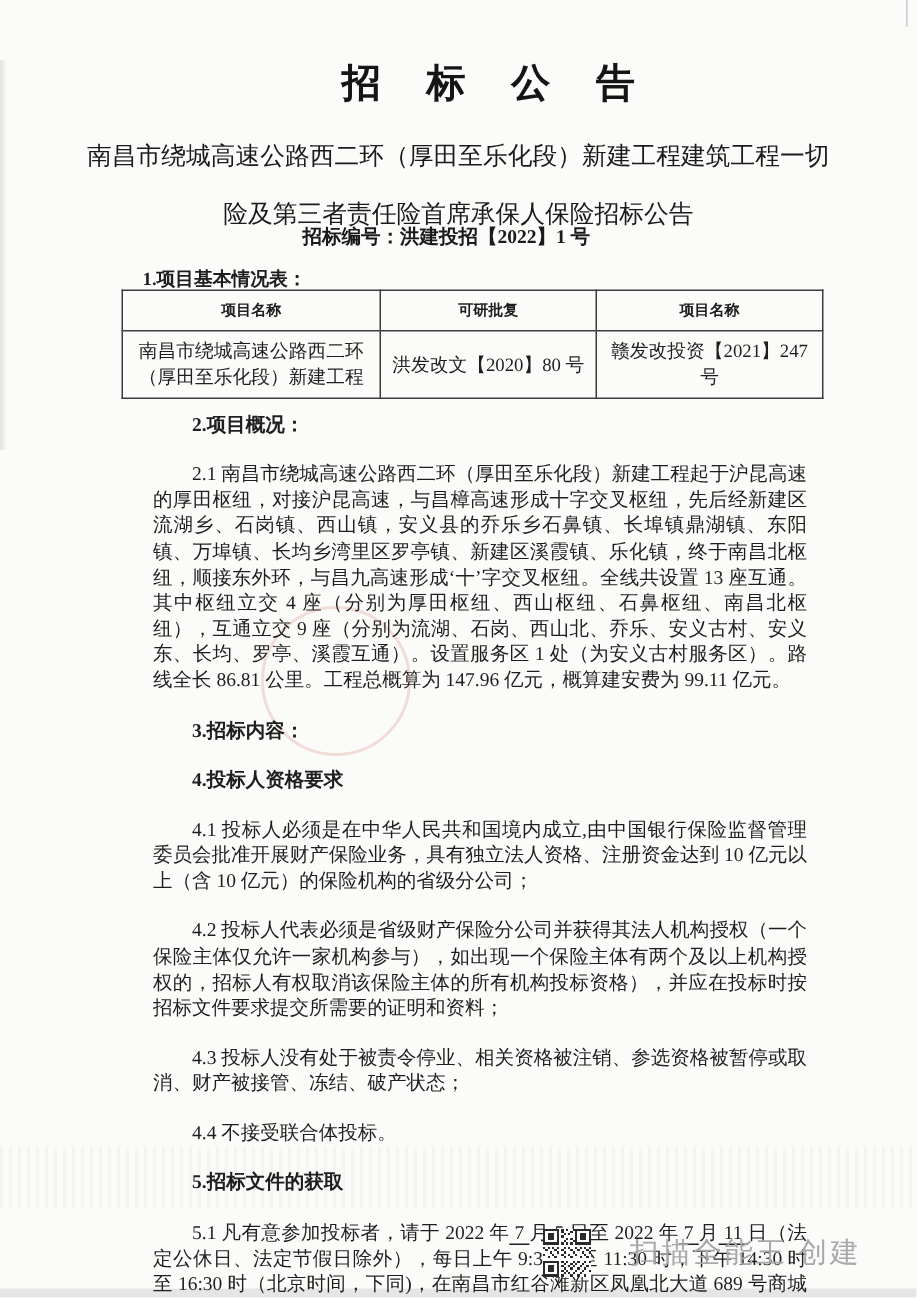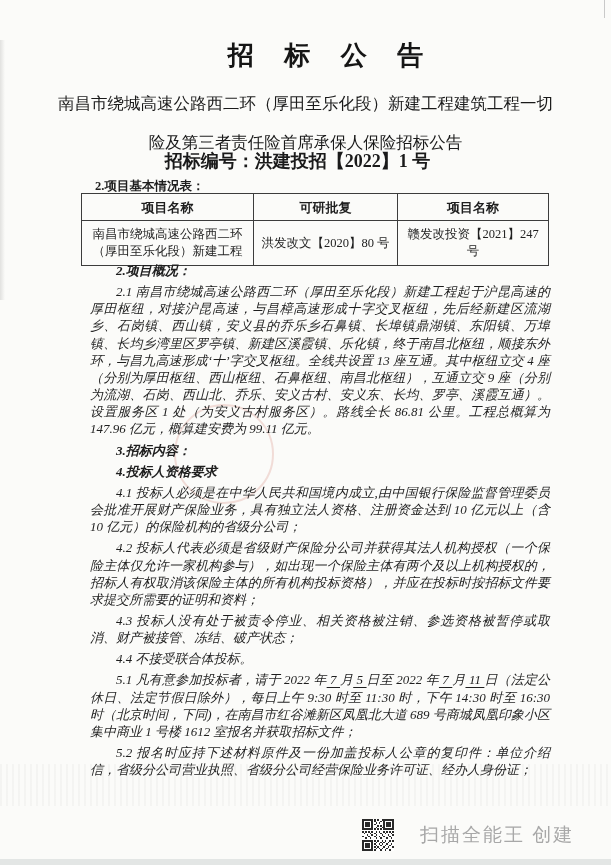--- a/index.html
+++ b/index.html
@@ -21,34 +21,34 @@
     opacity:.7;}
   .edge-bottom{position:absolute;left:0;bottom:0;width:611px;height:6px;background:#e3e6e5;}
   .stamp-ring{position:absolute;left:174px;top:404px;width:96px;height:96px;border-radius:50%;
     border:2.5px solid var(--stamp-color,#d98c82);opacity:.28;}
   
   .doc-title{position:absolute;left:0;top:38px;width:611px;text-align:center;
     font-size:26px;font-weight:bold;letter-spacing:12px;text-indent:12px;color:#151515;padding-left:20px;}
   .doc-subtitle{position:absolute;left:30px;top:84px;width:551px;text-align:center;
     font-size:16.5px;font-weight:normal;line-height:39px;color:#1a1a1a;}
   .bid-number{position:absolute;left:0;top:149px;width:595px;text-align:center;
-    font-size:18px;font-weight:bold;color:#1a1a1a;}
+    font-size:13px;font-weight:bold;color:#1a1a1a;}
   
   .table-caption{position:absolute;left:95px;top:178px;font-size:12.5px;font-weight:bold;}
   table.info{position:absolute;left:81px;top:193px;width:467px;border-collapse:collapse;
     font-size:12.5px;table-layout:fixed;}
   table.info th,table.info td{border:1.2px solid #3c3c3c;text-align:center;vertical-align:middle;
     padding:2px 6px;line-height:17px;}
-  table.info th{font-weight:bold;height:22px;font-size:13px;}
+  table.info th{font-weight:bold;height:22px;font-size:10px;}
   table.info td{height:40px;}
   col.c1{width:172px;}col.c2{width:144px;}col.c3{width:151px;}
   
   .body-text{position:absolute;left:86px;top:258px;width:468px;
     font-size:13px;line-height:17.15px;text-align:justify;}
-  .body-text p{margin:4px;text-indent:2em;font-style:italic;}
+  .body-text p{margin:16px;text-indent:2em;}
   .body-text p.bold{font-weight:bold;}
   .body-text .u{text-decoration:underline;text-underline-offset:3px;}
   
   .watermark{position:absolute;left:362px;top:818px;display:flex;align-items:center;}
   .qr{width:32px;height:34px;display:block;}
   .wm-text{margin-left:26px;font-family:"Liberation Sans","DejaVu Sans",sans-serif;
     font-size:19px;letter-spacing:2px;color:var(--wm-color,#a8a8a8);}
 </style>
 </head>
 <body style="--text-color: #1e1e1e; --stamp-color: #d98c82; --wm-color: #a8a8a8;">
@@ -61,21 +61,21 @@
   <div class="texture-band"></div>
   <div class="edge-bottom"></div>
 
   <div class="doc-title">招 标 公 告</div>
   <div class="doc-subtitle">
     <div>南昌市绕城高速公路西二环（厚田至乐化段）新建工程建筑工程一切</div>
     <div>险及第三者责任险首席承保人保险招标公告</div>
   </div>
   <div class="bid-number">招标编号：洪建投招【2022】1 号</div>
 
-  <div class="table-caption">2.项目基本情况表：</div>
+  <div class="table-caption">1.项目基本情况表：</div>
   <table class="info">
     <colgroup>
         <col class="c1">
         <col class="c2">
         <col class="c3">
       </colgroup>
     <thead>
       <tr>
         <th>项目名称</th>
         <th>可研批复</th>
@@ -93,20 +93,21 @@
 
   <div class="body-text">
       <p class="para bold"><span>2.项目概况：</span></p>
       <p class="para"><span>2.1 南昌市绕城高速公路西二环（厚田至乐化段）新建工程起于沪昆高速的厚田枢纽，对接沪昆高速，与昌樟高速形成十字交叉枢纽，先后经新建区流湖乡、石岗镇、西山镇，安义县的乔乐乡石鼻镇、长埠镇鼎湖镇、东阳镇、万埠镇、长均乡湾里区罗亭镇、新建区溪霞镇、乐化镇，终于南昌北枢纽，顺接东外环，与昌九高速形成‘十’字交叉枢纽。全线共设置 13 座互通。其中枢纽立交 4 座（分别为厚田枢纽、西山枢纽、石鼻枢纽、南昌北枢纽），互通立交 9 座（分别为流湖、石岗、西山北、乔乐、安义古村、安义东、长均、罗亭、溪霞互通）。设置服务区 1 处（为安义古村服务区）。路线全长 86.81 公里。工程总概算为 147.96 亿元，概算建安费为 99.11 亿元。</span></p>
       <p class="para bold"><span>3.招标内容：</span></p>
       <p class="para bold"><span>4.投标人资格要求</span></p>
       <p class="para"><span>4.1 投标人必须是在中华人民共和国境内成立,由中国银行保险监督管理委员会批准开展财产保险业务，具有独立法人资格、注册资金达到 10 亿元以上（含 10 亿元）的保险机构的省级分公司；</span></p>
       <p class="para"><span>4.2 投标人代表必须是省级财产保险分公司并获得其法人机构授权（一个保险主体仅允许一家机构参与），如出现一个保险主体有两个及以上机构授权的，招标人有权取消该保险主体的所有机构投标资格），并应在投标时按招标文件要求提交所需要的证明和资料；</span></p>
       <p class="para"><span>4.3 投标人没有处于被责令停业、相关资格被注销、参选资格被暂停或取消、财产被接管、冻结、破产状态；</span></p>
       <p class="para"><span>4.4 不接受联合体投标。</span></p>
+      <p class="para bold"><span>5.招标文件的获取</span></p>
       <p class="para"><span>5.1 凡有意参加投标者，请于 2022 年</span><span class="u"> 7 </span><span>月</span><span class="u"> 5 </span><span>日至 2022 年</span><span class="u"> 7 </span><span>月</span><span class="u"> 11 </span><span>日（法定公休日、法定节假日除外），每日上午 9:30 时至 11:30 时，下午 14:30 时至 16:30 时（北京时间，下同)，在南昌市红谷滩新区凤凰北大道 689 号商城凤凰印象小区集中商业 1 号楼 1612 室报名并获取招标文件；</span></p>
       <p class="para"><span>5.2 报名时应持下述材料原件及一份加盖投标人公章的复印件：单位介绍信，省级分公司营业执照、省级分公司经营保险业务许可证、经办人身份证；</span></p>
     </div>
 
   <div class="watermark">
     <svg class="qr" viewBox="0 0 21 21" shape-rendering="crispEdges" xmlns="http://www.w3.org/2000/svg">
       <rect x="0" y="0" width="21" height="21" fill="#ffffff"></rect>
       <g fill="#2a2a2a">
         <rect x="0" y="0" width="7" height="7"></rect>
           <rect x="14" y="0" width="7" height="7"></rect>

